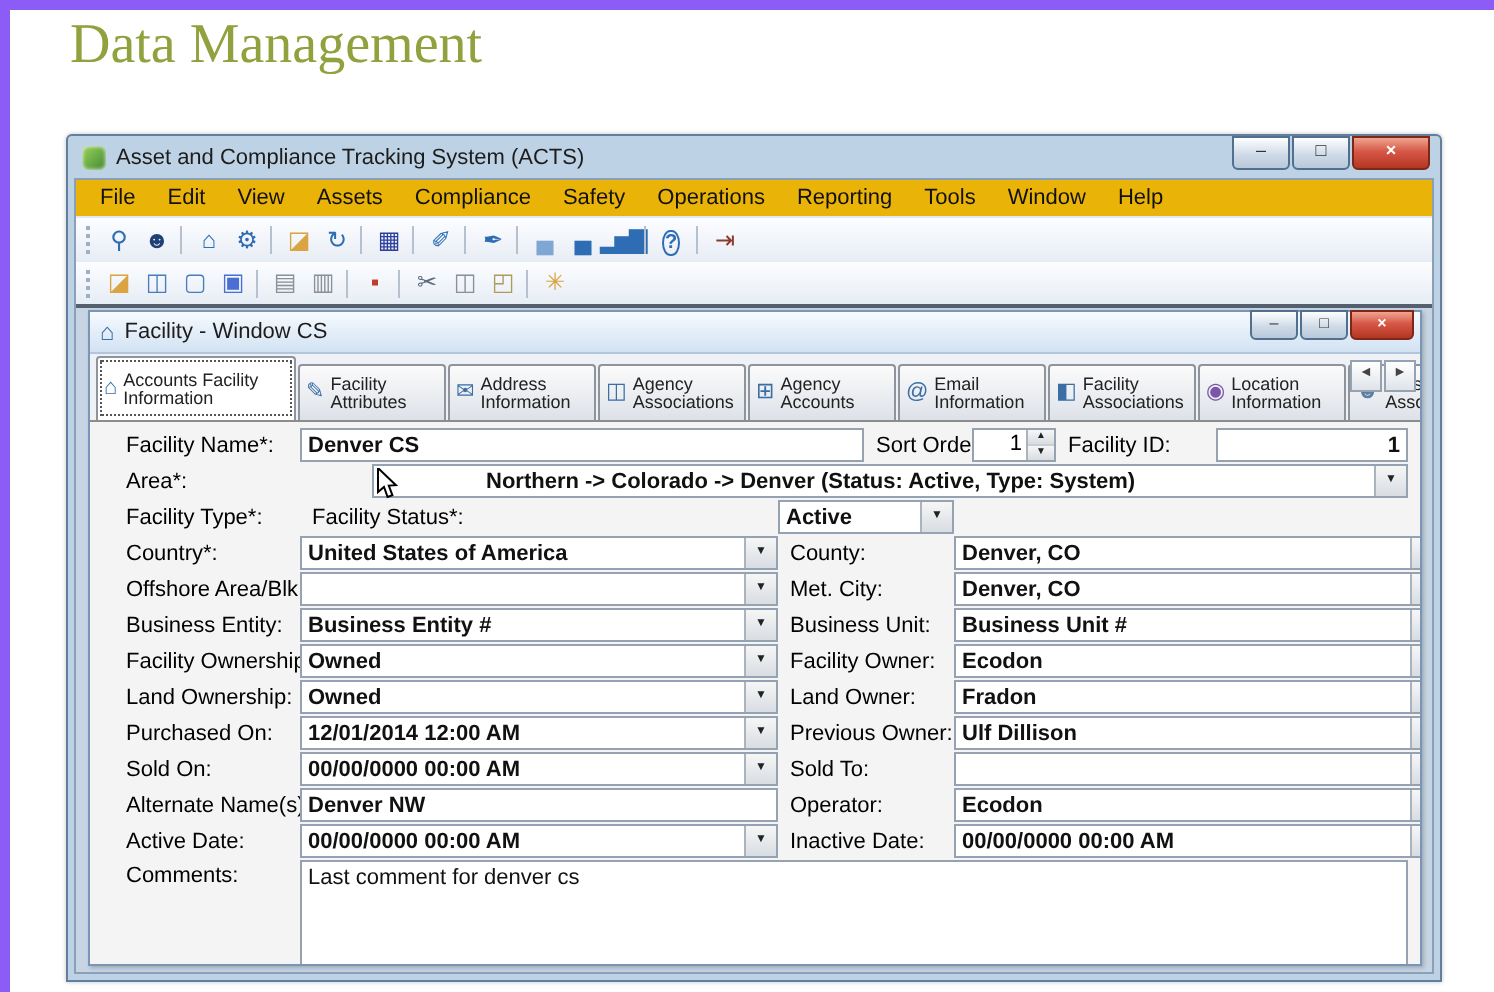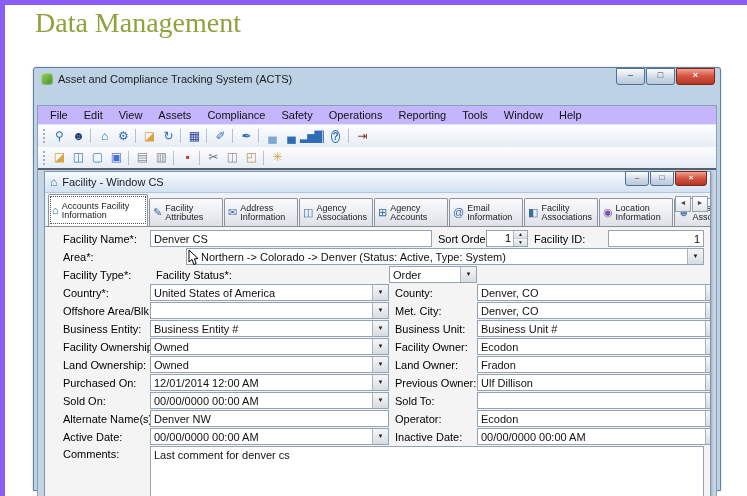--- a/index.html
+++ b/index.html
@@ -3,31 +3,31 @@
 <meta charset="utf-8">
 <style>
   html,body{margin:0;padding:0;background:#fff;}
   body{width:747px;height:496px;overflow:hidden;font-family:"Liberation Sans",sans-serif;}
   .page{position:relative;width:745px;height:494px;border:5px solid #8b5cf6;background:#fff;overflow:hidden;}
   .page-title{position:absolute;left:30px;top:2px;font-family:"Liberation Serif",serif;font-weight:normal;
     font-size:28px;color:#8fa23e;margin:0;}
   
   .app-window{position:absolute;left:28px;top:62px;width:688px;height:424px;background:#bed2e5;
     border:1px solid #62809e;border-radius:3px 3px 0 0;box-shadow:0 0 2px rgba(0,0,0,.25);padding:0 3px 3px 3px;box-sizing:border-box;}
-  .titlebar{height:20px;display:flex;align-items:center;gap:5px;font-size:11px;color:#1c1c1c;padding:1px 2px 16px 4px;}
+  .titlebar{height:20px;display:flex;align-items:center;gap:5px;font-size:11px;color:#1c1c1c;padding:1px 2px 0 4px;}
   .app-icon{width:12px;height:12px;border-radius:3px;background:linear-gradient(135deg,#9ed060,#3e8a2e);
     box-shadow:inset 0 0 2px #fff;flex:0 0 auto;}
   .title-text{white-space:nowrap;overflow:hidden;}
   .win-buttons{margin-left:auto;display:flex;gap:1px;align-self:flex-start;margin-top:-1px;}
   .wbtn{width:27px;height:15px;border:1px solid #51708f;border-radius:0 0 3px 3px;
     background:linear-gradient(#fdfefe,#ccd8e6 60%,#b9c9da);font-size:9px;line-height:13px;text-align:center;color:#333;cursor:default;}
   .wbtn.close{width:37px;background:linear-gradient(#f0a492,#d65745 45%,#b33623);border-color:#7e2618;color:#fff;font-weight:bold;}
   .app-body{background:#f3f6fb;border:1px solid #8aa0b8;height:398px;display:flex;flex-direction:column;box-sizing:border-box;}
   
-  .menubar{height:18px;display:flex;align-items:center;font-size:11px;background:#c4b5fd;padding-left:4px;border-bottom:1px solid #e2e8f1;}
+  .menubar{height:18px;display:flex;align-items:center;font-size:11px;background:#eab308;padding-left:4px;border-bottom:1px solid #e2e8f1;}
   .menu-item{padding:2px 8px;color:#111;}
   .toolbar{height:22px;display:flex;align-items:center;background:linear-gradient(#fcfdff,#e7edf5);padding-left:3px;}
   .toolbar.second{border-bottom:2px solid #55606e;height:21px;}
   .grip{width:0;height:14px;border-left:2px dotted #9fb0c4;margin:0 4px 0 2px;}
   .tb-icon{width:19px;height:17px;font-size:12px;line-height:17px;text-align:center;letter-spacing:-2px;}
   .tb-sep{width:1px;height:14px;background:#b5c1cf;margin:0 3px;}
   
   .mdi{flex:1;background:#c6d4e3;position:relative;}
   .child-window{position:absolute;left:6px;top:1px;right:5px;bottom:3px;background:#edf2f9;
     border:1px solid #7a96b6;display:flex;flex-direction:column;box-shadow:1px 1px 2px rgba(0,0,0,.2);}
@@ -50,21 +50,21 @@
   
   .form{flex:1;background:#f4f4f4;font-size:11px;padding:3px 6px 2px 16px;overflow:hidden;}
   .frow{display:grid;grid-template-columns:89px 239px 88px 245px;align-items:center;height:17px;margin-bottom:1px;}
   .frow.header{grid-template-columns:89px 282px 54px 42px 80px 1fr;}
   .frow.full{grid-template-columns:89px 1fr;gap:36px;}
   .frow.comments{grid-template-columns:89px 1fr;height:76px;align-items:start;}
   .flabel{padding-left:2px;color:#000;white-space:nowrap;overflow:hidden;}
   .flabel.r{text-align:left;padding-left:6px;}
   .fld{height:15px;background:#fff;border:1px solid #94a2b1;display:flex;align-items:center;padding:0 0 0 3px;
     position:relative;overflow:visible;}
-  .fld .txt{flex:1;white-space:nowrap;overflow:hidden;font-size:11px;color:#111;}
+  .fld .txt{flex:1;white-space:nowrap;overflow:hidden;font-size:11px;color:#111;font-weight:bold;}
   .combo-btn{width:15px;height:15px;flex:0 0 auto;background:linear-gradient(#f6f6f6,#d8dde2);
     border-left:1px solid #aab4bf;font-size:6px;line-height:15px;text-align:center;color:#222;}
   .spinner{height:15px;background:#fff;border:1px solid #94a2b1;display:flex;align-items:stretch;}
   .spin-val{flex:1;text-align:right;padding-right:2px;line-height:15px;}
   .spin-btns{width:13px;display:flex;flex-direction:column;border-left:1px solid #aab4bf;}
   .spin-btns span{flex:1;background:linear-gradient(#f6f6f6,#d8dde2);font-size:5px;line-height:7px;text-align:center;color:#222;border-bottom:1px solid #c9ced4;}
   .spin-btns span:last-child{border-bottom:none;}
   .ro{justify-content:flex-end;padding-right:3px;}
   .ro .txt{text-align:right;}
   .comments-box{height:72px;background:#fff;border:1px solid #94a2b1;padding:2px 3px;font-size:11px;color:#111;overflow:hidden;}
@@ -222,31 +222,31 @@
                 <span class="txt">1</span>
               </span>
             </div>
 
             <div class="frow full">
               <span class="flabel">Area*:</span>
               <span class="fld">
                 <svg class="cursor-svg" width="11" height="16" viewBox="0 0 11 16">
                   <polygon points="1,0 1,12 4,9.5 5.8,14.5 8.2,13.6 6.4,8.8 10,8.6" fill="#fff" stroke="#000" stroke-width="1"></polygon>
                 </svg>
-                <span class="txt" style="padding-left:11px;">Northern -&gt; Colorado -&gt; Denver (Status: Active, Type: System)</span>
+                <span class="txt" style="padding-left:11px;margin-left:42px;">Northern -&gt; Colorado -&gt; Denver (Status: Active, Type: System)</span>
                 <span class="combo-btn">▼</span>
               </span>
             </div>
 
             <div id="form-rows">
                 <div class="frow">
                   <span class="flabel">Facility Type*:</span>
                   <span class="flabel r">Facility Status*:</span>
                   <span class="fld">
-                    <span class="txt">Order</span>
+                    <span class="txt">Active</span>
                     <span class="combo-btn">▼</span>
                   </span>
                 </div>
                 <div class="frow">
                   <span class="flabel">Country*:</span>
                   <span class="fld">
                     <span class="txt">United States of America</span>
                     <span class="combo-btn">▼</span>
                   </span>
                   <span class="flabel r">County:</span>

